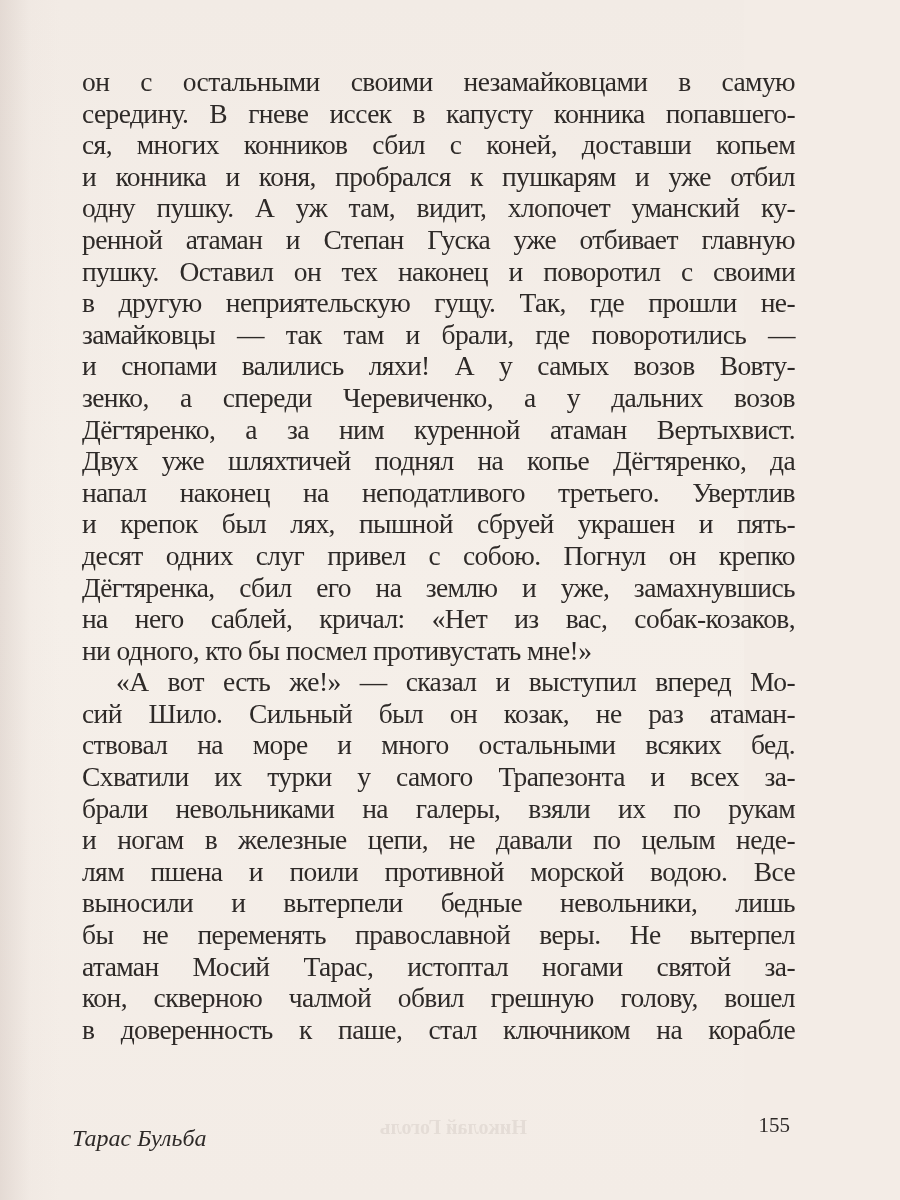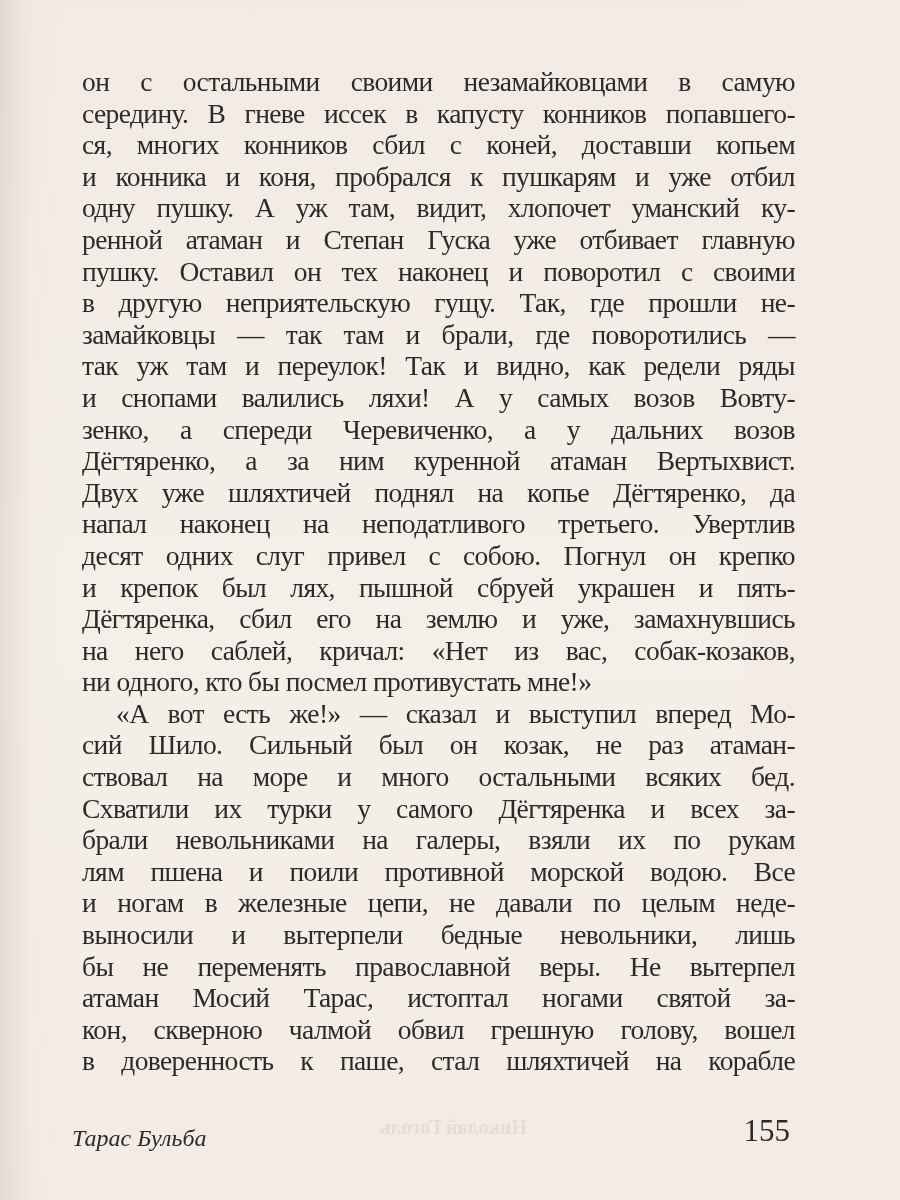--- a/index.html
+++ b/index.html
@@ -58,74 +58,73 @@
     .running-title {
       position: absolute;
       left: 0;
       top: 12px;
       font-style: italic;
     }
     .page-number {
       position: absolute;
       right: 0;
       top: 0;
-      font-size: 31px;
+      font-size: 21px;
     }
     .ghost {
       position: absolute;
       left: 380px;
       top: 1116px;
       font-family: "Liberation Serif", serif;
       font-size: 20px;
       font-weight: bold;
       color: rgba(120,105,100,0.12);
       transform: scaleX(-1);
     }
   </style>
 </head>
 <body>
 
 <div class="page">
 
   <div class="text-block">
     <div>
       <span class="line">он с остальными своими незамайковцами в самую</span>
-      <span class="line">середину. В гневе иссек в капусту конников попавшего-</span>
+      <span class="line">середину. В гневе иссек в капусту конника попавшего-</span>
       <span class="line">ся, многих конников сбил с коней, доставши копьем</span>
       <span class="line">и конника и коня, пробрался к пушкарям и уже отбил</span>
       <span class="line">одну пушку. А уж там, видит, хлопочет уманский ку-</span>
       <span class="line">ренной атаман и Степан Гуска уже отбивает главную</span>
       <span class="line">пушку. Оставил он тех наконец и поворотил с своими</span>
       <span class="line">в другую неприятельскую гущу. Так, где прошли не-</span>
       <span class="line">замайковцы — так там и брали, где поворотились —</span>
-      <span class="line">так уж там и переулок! Так и видно, как редели ряды</span>
       <span class="line">и снопами валились ляхи! А у самых возов Вовту-</span>
       <span class="line">зенко, а спереди Черевиченко, а у дальних возов</span>
       <span class="line">Дёгтяренко, а за ним куренной атаман Вертыхвист.</span>
       <span class="line">Двух уже шляхтичей поднял на копье Дёгтяренко, да</span>
       <span class="line">напал наконец на неподатливого третьего. Увертлив</span>
+      <span class="line">и крепок был лях, пышной сбруей украшен и пять-</span>
       <span class="line">десят одних слуг привел с собою. Погнул он крепко</span>
-      <span class="line">и крепок был лях, пышной сбруей украшен и пять-</span>
       <span class="line">Дёгтяренка, сбил его на землю и уже, замахнувшись</span>
       <span class="line">на него саблей, кричал: «Нет из вас, собак-козаков,</span>
       <span class="line last">ни одного, кто бы посмел противустать мне!»</span>
     </div>
     <div>
       <span class="line indent">«А вот есть же!» — сказал и выступил вперед Мо-</span>
       <span class="line">сий Шило. Сильный был он козак, не раз атаман-</span>
       <span class="line">ствовал на море и много остальными всяких бед.</span>
-      <span class="line">Схватили их турки у самого Дёгтяренка и всех за-</span>
+      <span class="line">Схватили их турки у самого Трапезонта и всех за-</span>
       <span class="line">брали невольниками на галеры, взяли их по рукам</span>
+      <span class="line">и ногам в железные цепи, не давали по целым неде-</span>
       <span class="line">лям пшена и поили противной морской водою. Все</span>
-      <span class="line">и ногам в железные цепи, не давали по целым неде-</span>
       <span class="line">выносили и вытерпели бедные невольники, лишь</span>
       <span class="line">бы не переменять православной веры. Не вытерпел</span>
       <span class="line">атаман Мосий Тарас, истоптал ногами святой за-</span>
       <span class="line">кон, скверною чалмой обвил грешную голову, вошел</span>
-      <span class="line">в доверенность к паше, стал шляхтичей на корабле</span>
+      <span class="line">в доверенность к паше, стал ключником на корабле</span>
     </div>
   </div>
 
   <div class="ghost">Николай Гоголь</div>
 
   <div class="footer">
     <span class="running-title">Тарас Бульба</span>
     <span class="page-number">155</span>
   </div>
 

